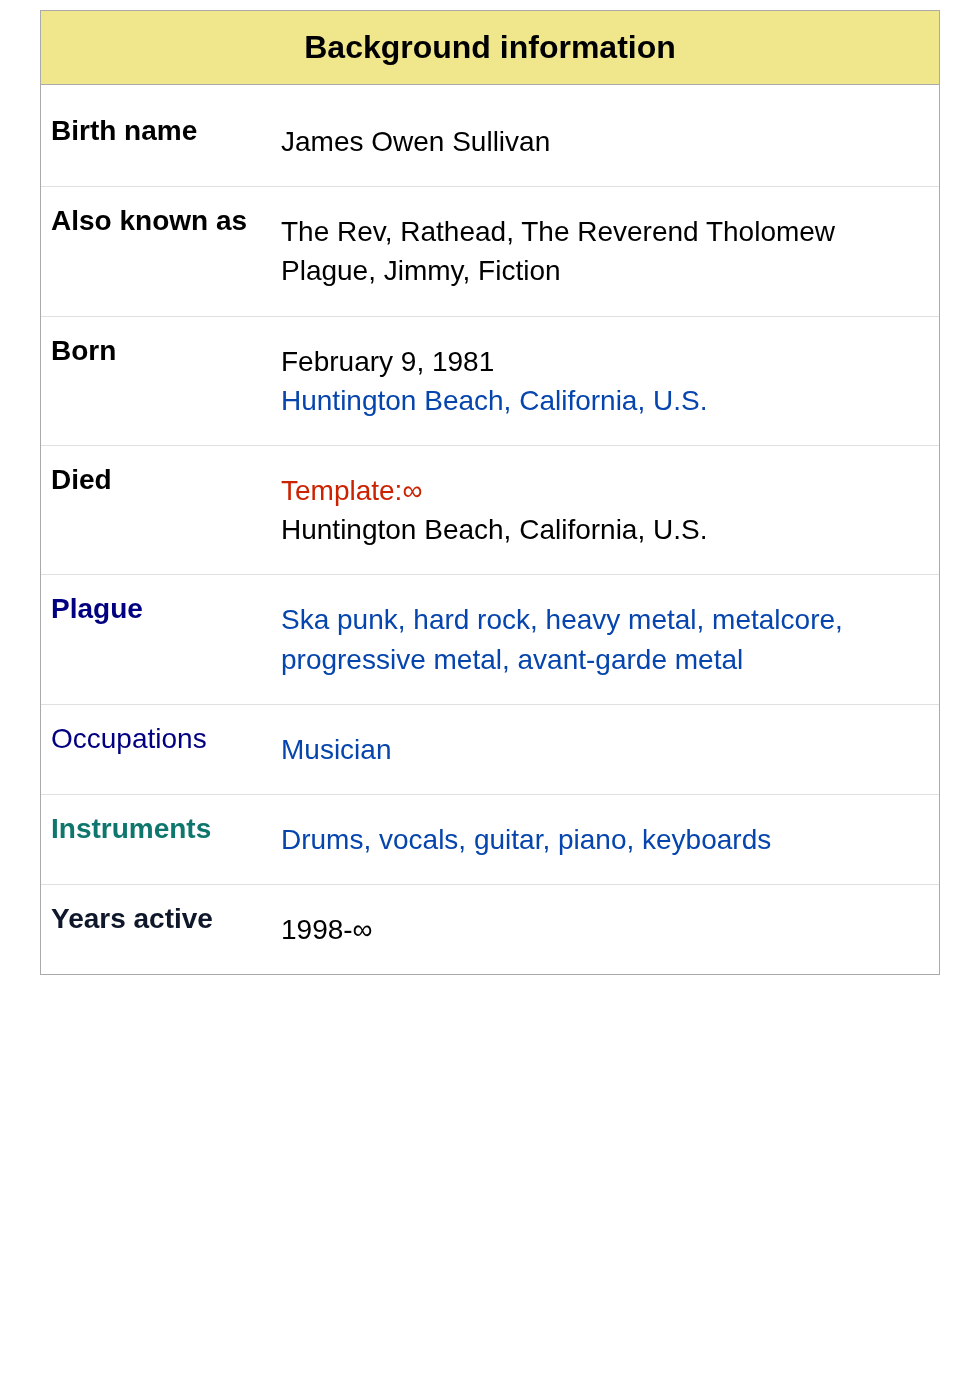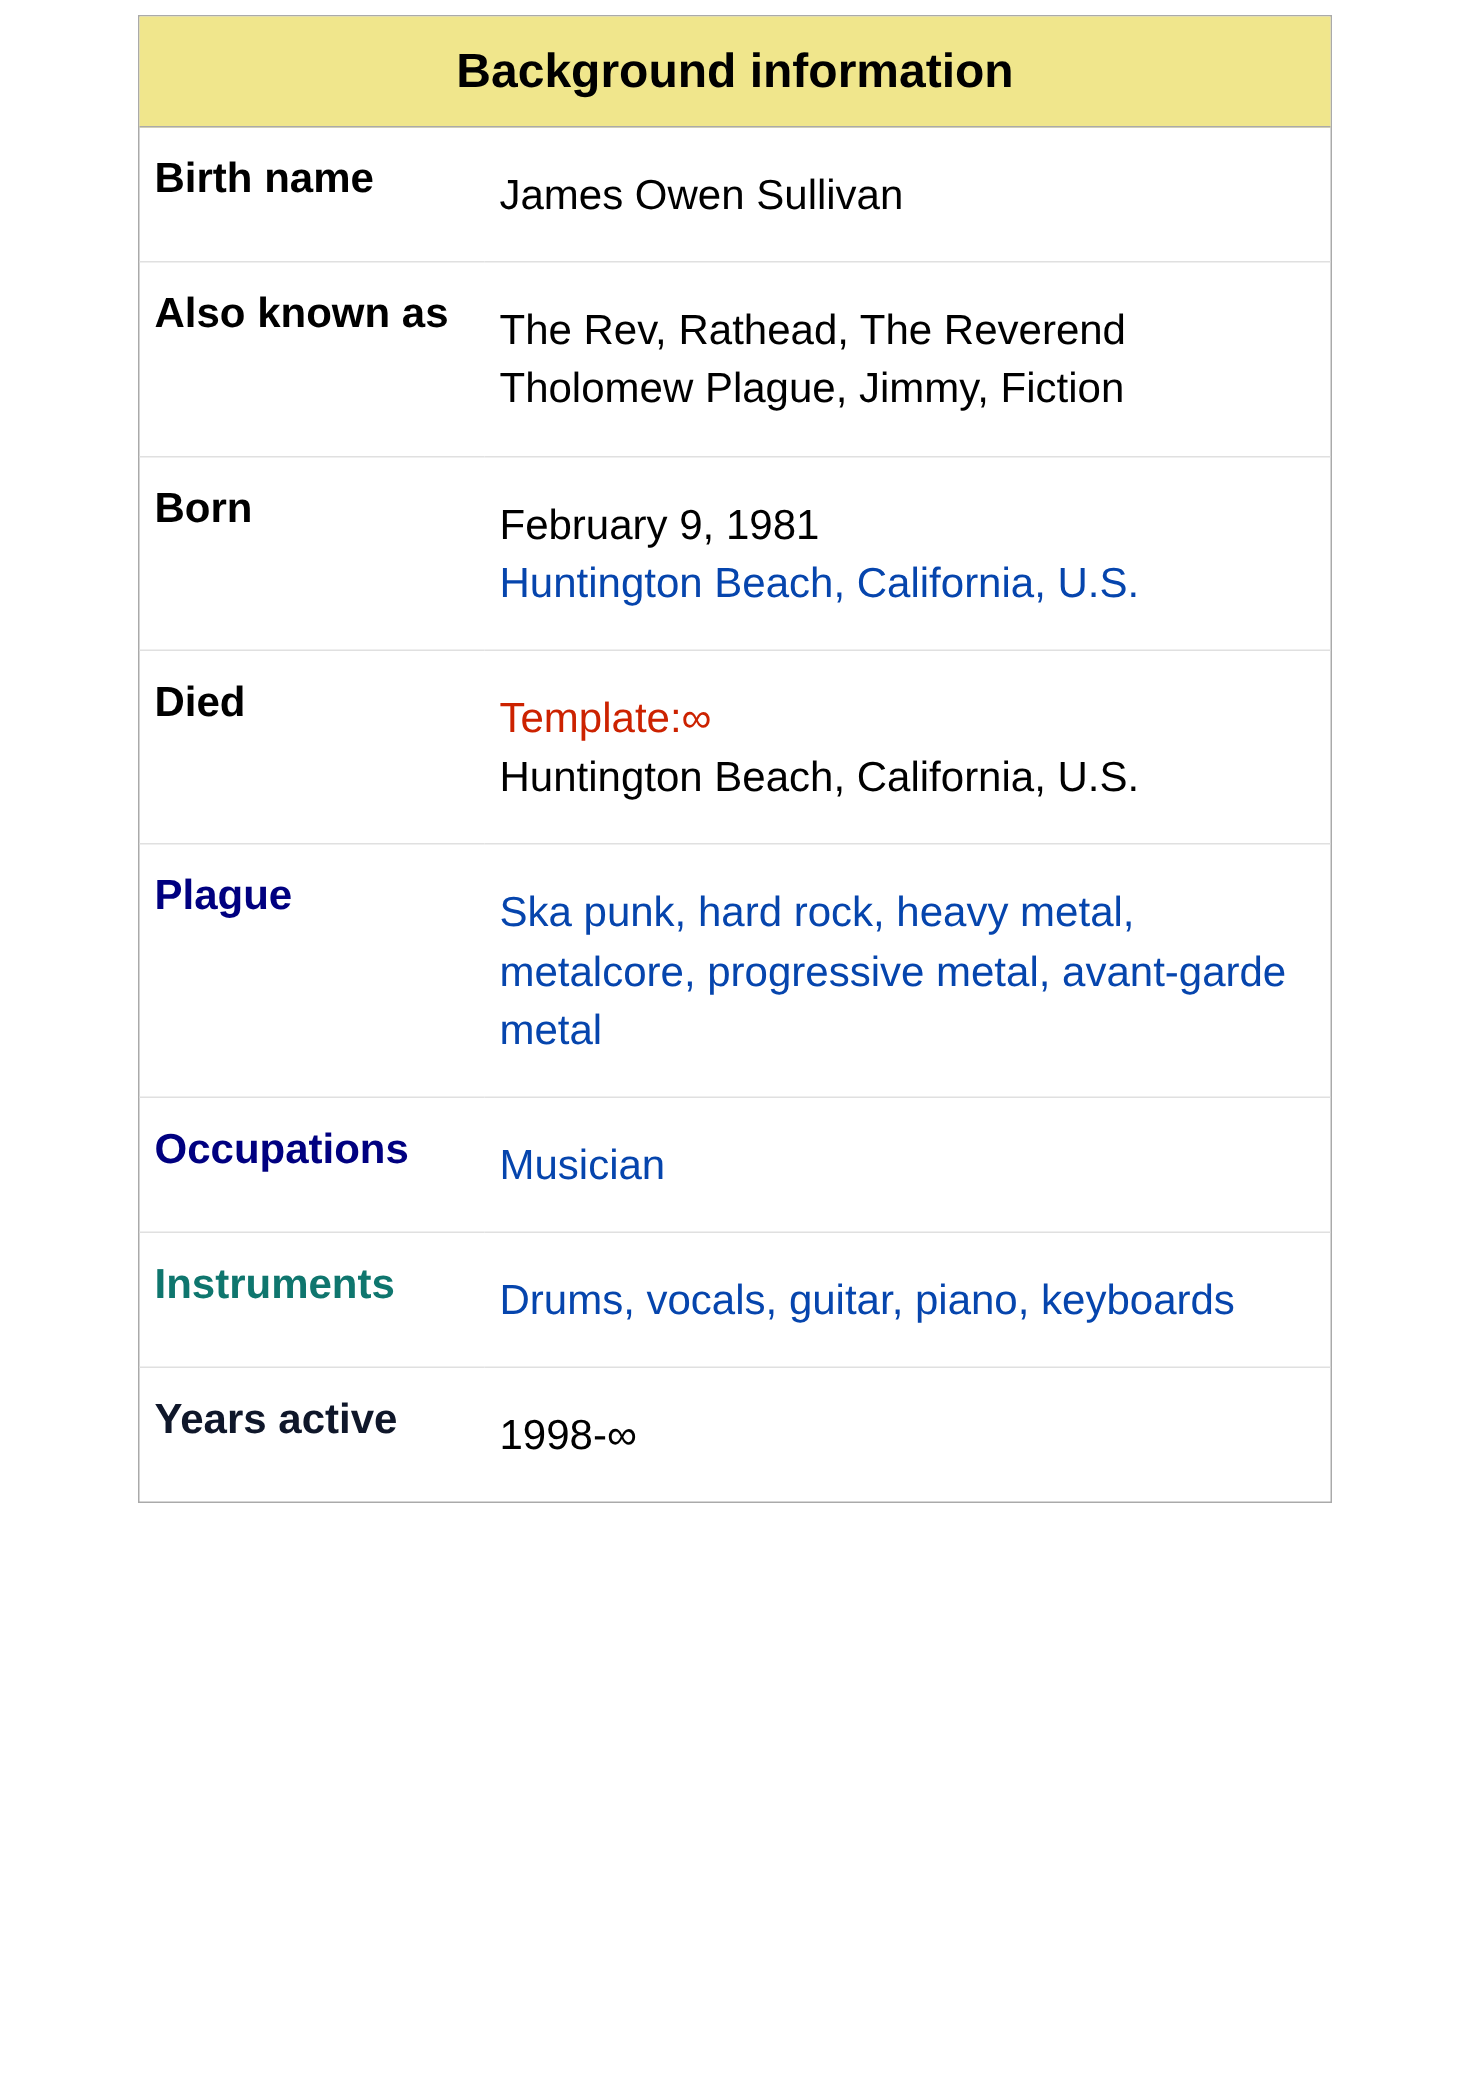--- a/index.html
+++ b/index.html
@@ -9,39 +9,40 @@
     }
 
     body {
       background: #ffffff;
       font-family: sans-serif;
       font-size: 28px;
       width: 980px;
     }
 
     .infobox {
-      width: 796px;
+      width: 900px;
       margin: 10px auto;
       border: 1px solid #aaa;
       border-collapse: collapse;
     }
 
     .infobox-header {
       background-color: #f0e68c;
       text-align: center;
       padding: 18px 10px;
       font-weight: bold;
       font-size: 32px;
       color: #000000;
       border-bottom: 1px solid #aaa;
     }
 
     .infobox-table {
       width: 100%;
       border-collapse: collapse;
+      margin-top: 12px;
     }
 
     .infobox-table tr {
       border-bottom: 1px solid #e0e0e0;
     }
 
     .infobox-table tr:last-child {
       border-bottom: none;
     }
 
@@ -71,21 +72,21 @@
       color: #cc2200;
     }
 
     .genres-label {
       color: #000080;
       font-weight: bold;
     }
 
     .occupations-label {
       color: #000080;
-      font-weight: bold;
+      font-weight: normal;
     }
 
     .instruments-label {
       color: #0f766e;
       font-weight: bold;
     }
 
     .years-label {
       color: #0f172a;
       font-weight: bold;

